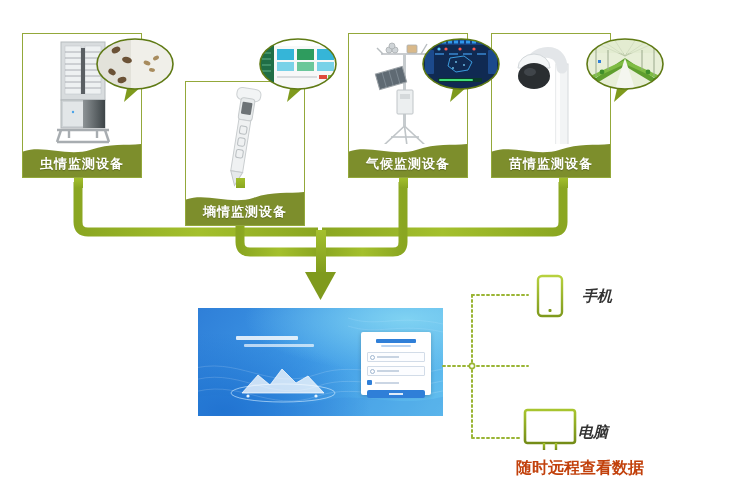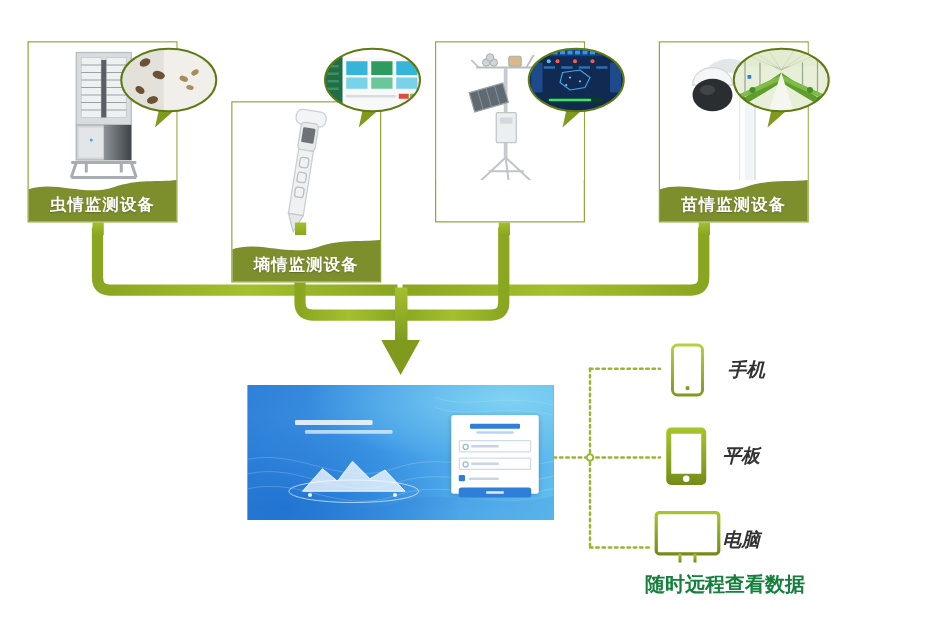--- a/index.html
+++ b/index.html
@@ -70,21 +70,21 @@
   .panel .btn i{position:absolute;left:50%;top:3px;transform:translateX(-50%);width:14px;height:2px;background:rgba(255,255,255,.85);}
 
   
   .dev{position:absolute;font-style:italic;}
   .dev .lbl{
     position:absolute;left:48px;top:50%;transform:translateY(-50%);
     font-size:15px;font-weight:bold;color:#333333;white-space:nowrap;
   }
   .caption{
     position:absolute;left:492px;top:458px;
-    font-size:16px;font-weight:bold;color:#15803d;white-space:nowrap;padding-left:24px;
+    font-size:16px;font-weight:bold;color:#c2410c;white-space:nowrap;padding-left:24px;
   }
 </style>
 </head>
 <body>
 
 <div id="stage">
 
   <svg width="750" height="500" style="position:absolute;left:0;top:0;pointer-events:none;">
     <defs>
       <linearGradient id="gGreen" x1="0" y1="0" x2="0" y2="1">
@@ -223,23 +223,29 @@
         <rect x="51" y="60" width="10" height="5" fill="#d5d9db"></rect>
 
         <g stroke="#c0c5c8" stroke-width="1.6" fill="none">
           <path d="M55.5,92 L34,112"></path>
             <path d="M55.5,92 L77,112"></path>
             <path d="M55.5,92 L58,112"></path>
           <path d="M42,103 L70,103"></path>
         </g>
       </svg>
     </div>
-  </div>
-
-  <div class="card" style="left:527px;">
+    <div class="footer">
+      <svg class="fw" viewBox="0 0 122 37" preserveAspectRatio="none">
+        <path d="M0,10 C22,2 46,16 70,8 C90,1 106,4 122,2 L122,37 L0,37 Z" fill="#7d8e2c"></path>
+      </svg>
+      <span>气候监测设备</span>
+    </div>
+  </div>
+
+  <div class="card" style="left:491px;">
     <div class="photo">
       <svg width="120" height="112" viewBox="0 0 120 112">
         <rect width="120" height="112" fill="#ffffff"></rect>
 
         <rect x="64" y="30" width="12" height="82" fill="#f2f4f5" stroke="#d6dadc" stroke-width="1"></rect>
         <rect x="64" y="30" width="4" height="82" fill="#ffffff" opacity=".8"></rect>
 
         <path d="M70,34 C70,16 50,14 40,26" fill="none" stroke="#eceff1" stroke-width="11" stroke-linecap="round"></path>
         <path d="M70,34 C70,16 50,14 40,26" fill="none" stroke="#d3d8db" stroke-width="11" stroke-linecap="round" opacity=".35"></path>
 
@@ -497,34 +503,20 @@
             <stop offset="100%" stop-color="#7f9a1d"></stop>
       </linearGradient>
         </defs>
       <rect x="4" y="2" width="24" height="40" rx="4" fill="none" stroke="url(#gp)" stroke-width="2.4"></rect>
       <line x1="9" y1="8" x2="23" y2="8" stroke="url(#gp)" stroke-width="1.6"></line>
       <rect x="14.5" y="35" width="3" height="3" rx="1" fill="#7f9a1d"></rect>
     </svg>
     <span class="lbl">手机</span>
   </div>
 
-  <div class="dev" style="left:530px;top:340px;width:180px;height:50px;">
-    <svg width="38" height="50" viewBox="0 0 38 50">
-      <defs>
-          <linearGradient id="gt" x1="0" y1="0" x2="0" y2="1">
-        <stop offset="0%" stop-color="#a8c52f"></stop>
-            <stop offset="100%" stop-color="#748c17"></stop>
-      </linearGradient>
-        </defs>
-      <rect x="3" y="2" width="32" height="46" rx="4" fill="url(#gt)"></rect>
-      <rect x="7" y="7" width="24" height="32" fill="#ffffff"></rect>
-      <circle cx="19" cy="43" r="2.6" fill="#ffffff"></circle>
-    </svg>
-    <span class="lbl">平板</span>
-  </div>
 
   <div class="dev" style="left:522px;top:408px;width:180px;height:48px;">
     <svg width="56" height="48" viewBox="0 0 56 48">
       <defs>
           <linearGradient id="gd" x1="0" y1="0" x2="0" y2="1">
         <stop offset="0%" stop-color="#a8c52f"></stop>
             <stop offset="100%" stop-color="#748c17"></stop>
       </linearGradient>
         </defs>
       <rect x="3" y="2" width="50" height="33" rx="2.5" fill="none" stroke="url(#gd)" stroke-width="2.6"></rect>

